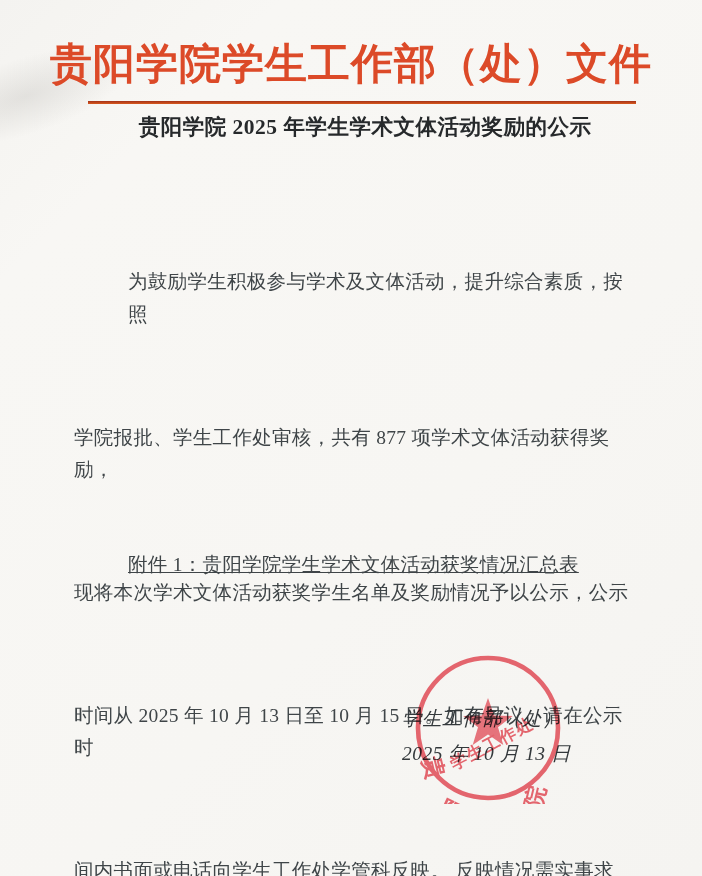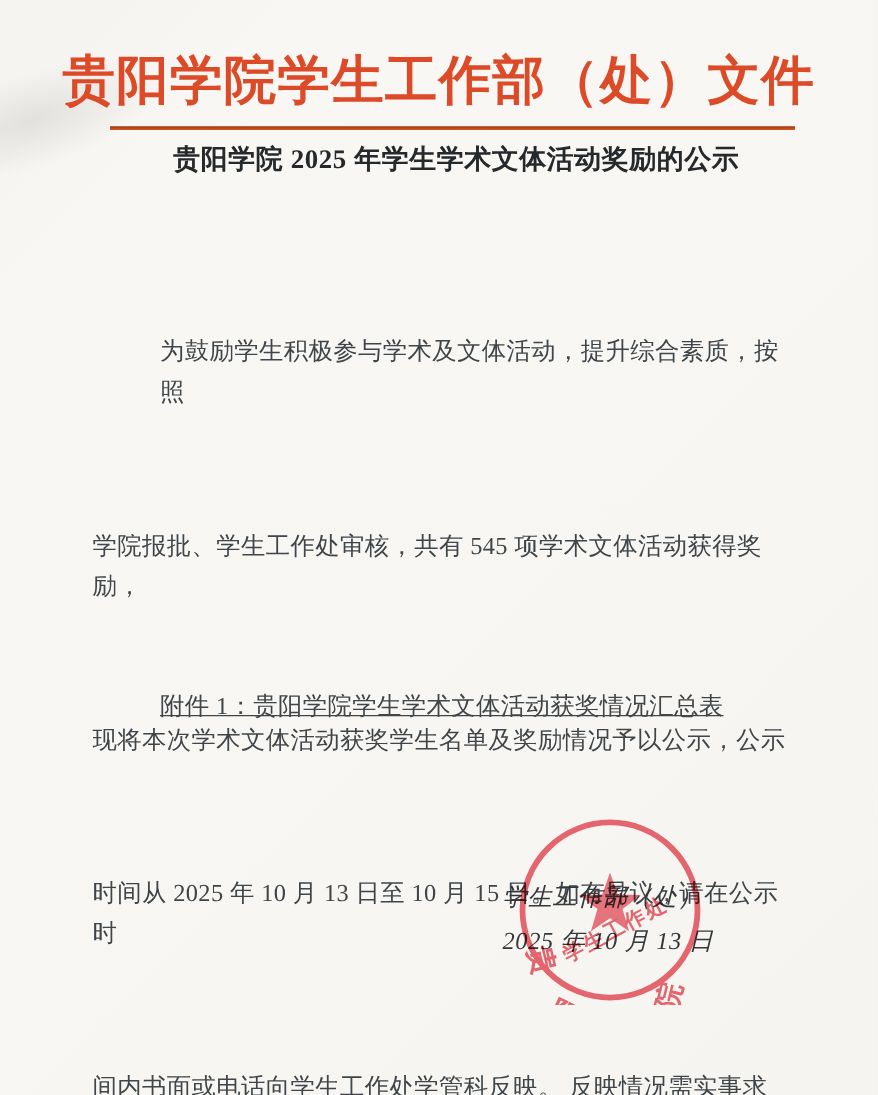--- a/index.html
+++ b/index.html
@@ -78,21 +78,21 @@
   <div class="scan-artifact"></div>
 
   <div class="header-title">贵阳学院学生工作部（处）文件</div>
 
   <div class="red-rule"></div>
 
   <div class="doc-title">贵阳学院 2025 年学生学术文体活动奖励的公示</div>
 
   <div class="body-text">
     <div class="body-line indent">为鼓励学生积极参与学术及文体活动，提升综合素质，按照</div>
-    <div class="body-line">学院报批、学生工作处审核，共有 545 项学术文体活动获得奖励，</div>
+    <div class="body-line">学院报批、学生工作处审核，共有 877 项学术文体活动获得奖励，</div>
     <div class="body-line">现将本次学术文体活动获奖学生名单及奖励情况予以公示，公示</div>
     <div class="body-line">时间从 2025 年 10 月 13 日至 10 月 15 日。如有异议，请在公示时</div>
     <div class="body-line">间内书面或电话向学生工作处学管科反映。 反映情况需实事求</div>
     
     
     
     
   </div>
 
   <div class="attachment-line">附件 1：贵阳学院学生学术文体活动获奖情况汇总表</div>

